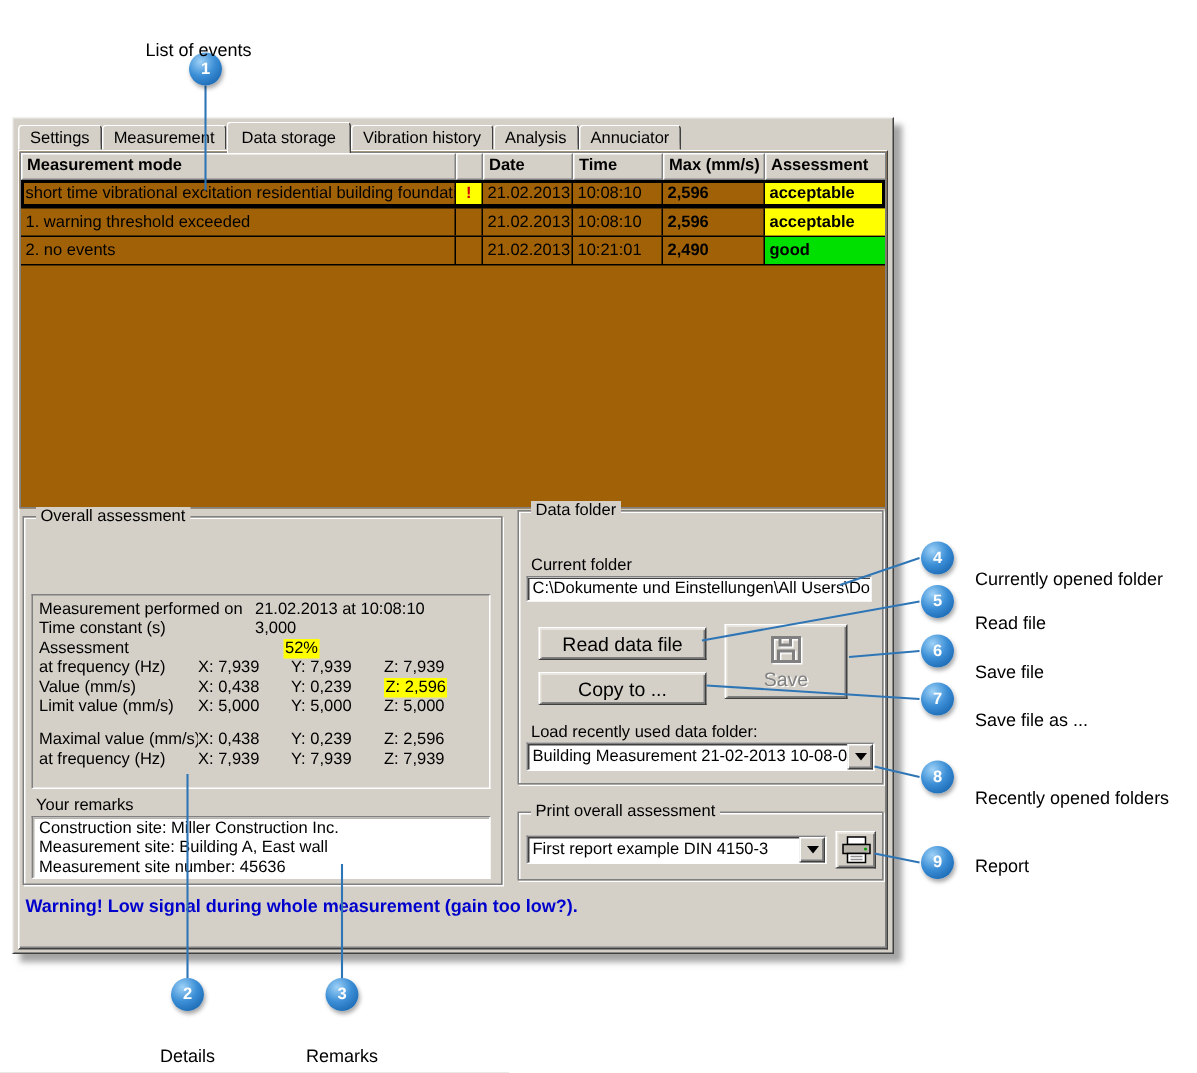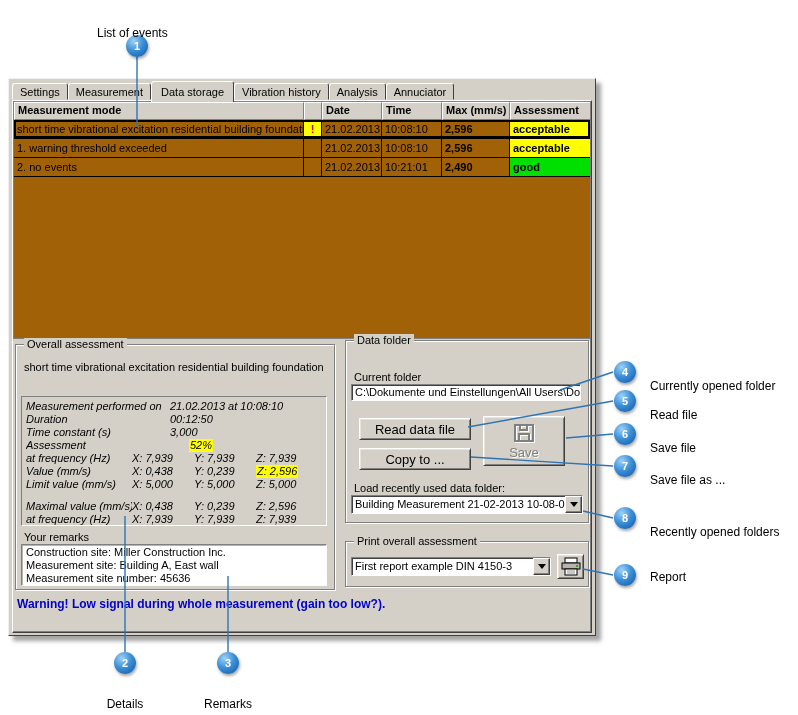--- a/index.html
+++ b/index.html
@@ -61,21 +61,21 @@
     position:absolute; background:#d4d0c8;
     border:1px solid; border-color:#808080 #fff #fff #808080;
   }
   .sunken-white {
     position:absolute; background:#fff;
     border:1px solid; border-color:#808080 #fff #fff #808080;
     box-shadow:inset 1px 1px 0 #b8b4ac;
   }
 
   
-  .drow { display:flex; height:13px; line-height:13px; white-space:nowrap;font-style:italic; }
+  .drow { display:flex; height:13px; line-height:13px; white-space:nowrap; }
   .dlabel { display:inline-block; width:144px; overflow:hidden; }
   .dlx { display:inline-block; width:106px; overflow:hidden; }
   .dxv { display:inline-block; width:62px; overflow:hidden; }
   .dspacer { height:9px; }
   .hl { display:inline-block; padding:0 1px; }
 
   .remarks-line { height:13px; line-height:13px; white-space:nowrap; overflow:hidden; }
 
   
   .btn {
@@ -171,30 +171,25 @@
         <div class="td c-date">21.02.2013</div>
         <div class="td c-time">10:21:01</div>
         <div class="td c-max bold">2,490</div>
         <div class="td c-assess bold" style="background-color: rgb(0, 224, 0);">good</div>
       </div>
     </div>
 
     <div class="group" style="left:2px; top:243px; width:320px; height:246px;">
       <span class="glabel">Overall assessment</span>
 
-      <div class="abs" style="left:8px; top:16px; white-space:nowrap;">short time vibrational excitation residential building foundation</div>
 
       <div class="sunken-panel" style="left:5px; top:51px; width:306px; height:130px; padding:3px 4px;">
         <div class="drow">
             <span class="dlabel">Measurement performed on</span>
             <span>21.02.2013 at 10:08:10</span>
-          </div>
-        <div class="drow">
-            <span class="dlabel">Duration</span>
-            <span>00:12:50</span>
           </div>
         <div class="drow">
             <span class="dlabel">Time constant (s)</span>
             <span>3,000</span>
           </div>
         <div class="drow">
             <span class="dlabel">Assessment</span>
             <span class="hl" style="background-color: rgb(255, 255, 0); margin-left: 19px;">52%</span>
           </div>
         <div class="drow">

